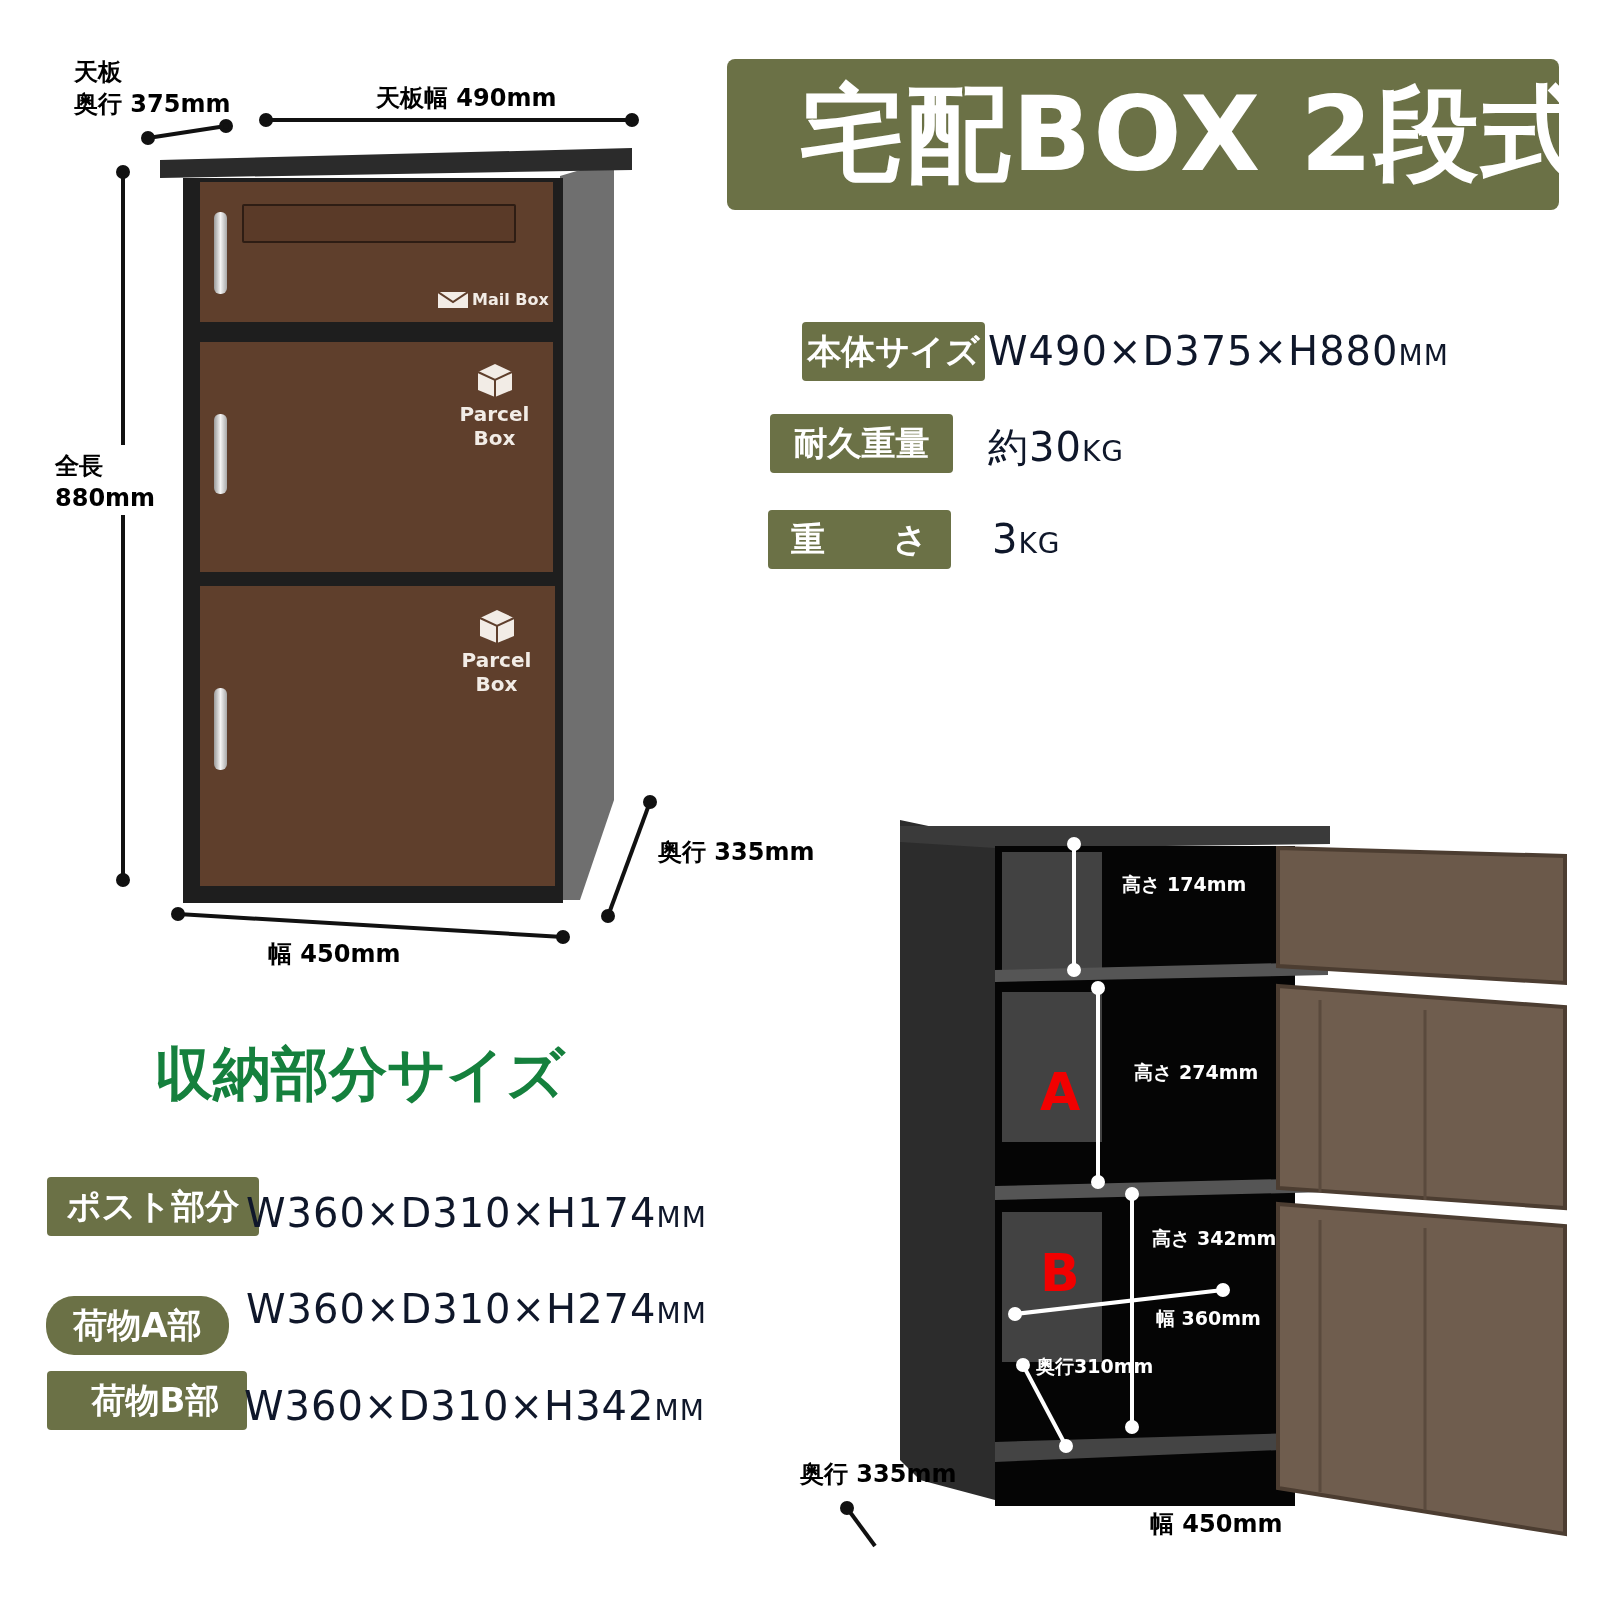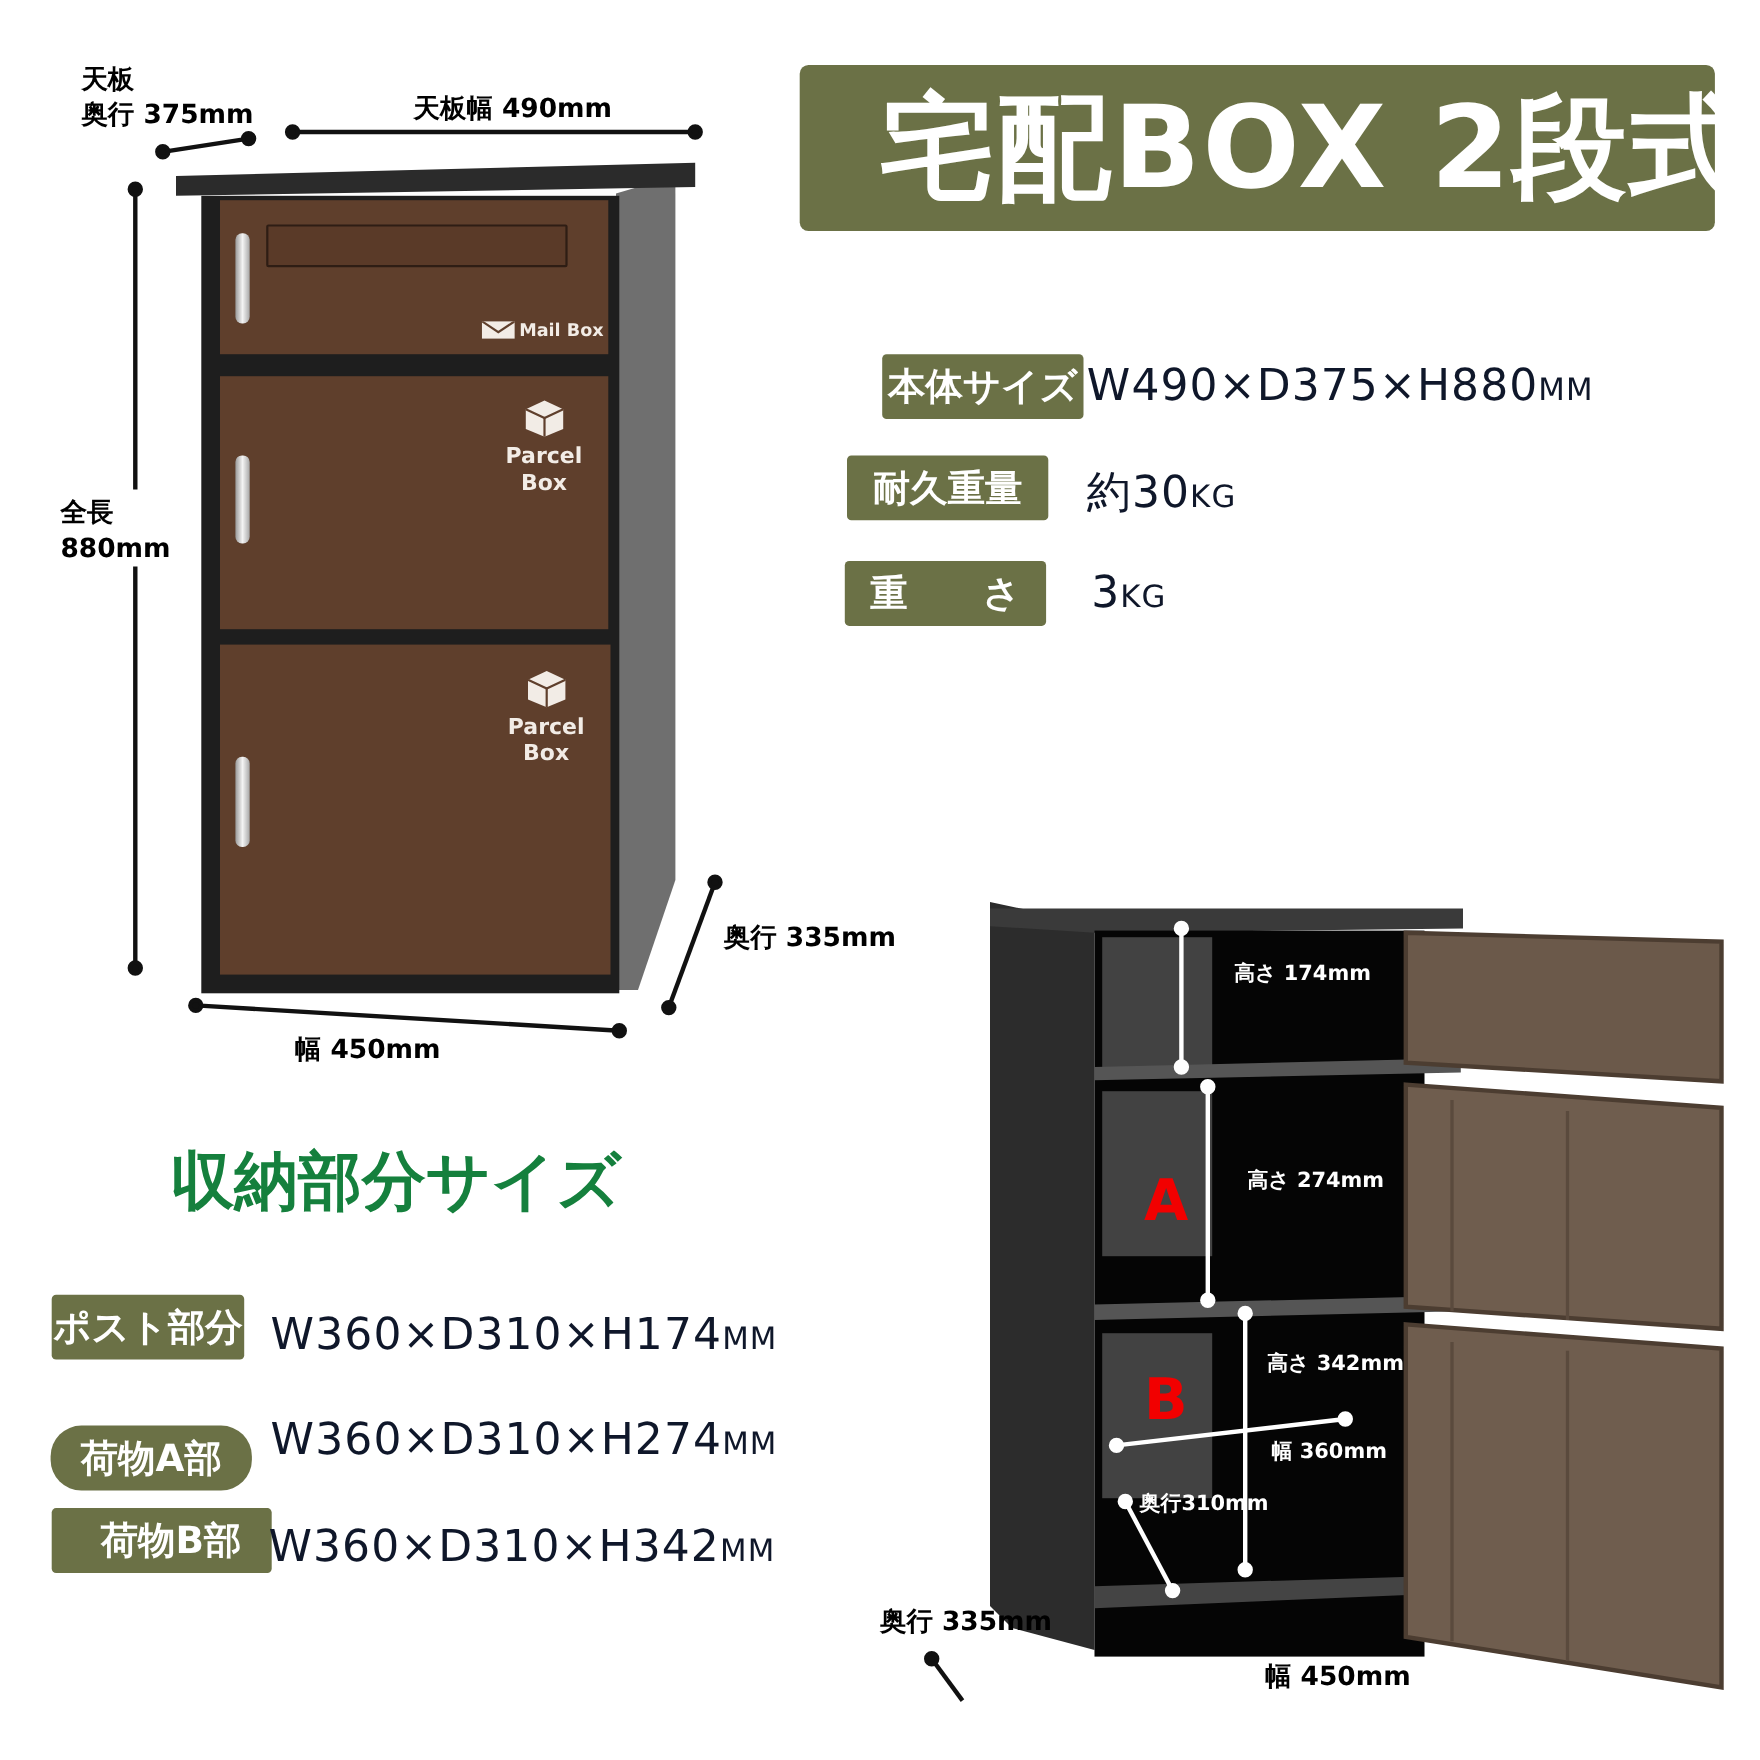--- a/index.html
+++ b/index.html
@@ -99,21 +99,21 @@
         <polygon points="19,2 36,10 36,28 19,35 2,28 2,10" fill="#f2ece6"></polygon>
         <polyline points="2,10 19,18 36,10" fill="none" stroke="#5f3f2c" stroke-width="2"></polyline>
         <line x1="19" y1="18" x2="19" y2="35" stroke="#5f3f2c" stroke-width="2"></line>
       </svg>
     <div class="logo-text" style="font-size:20px;">Parcel Box</div>
   </div>
 </div>
 
 <div class="abs section-title">収納部分サイズ</div>
 
-<div class="abs tag" style="left:47px;top:1177px;width:175px;height:59px;">ポスト部分</div>
+<div class="abs tag" style="left:47px;top:1177px;width:212px;height:59px;">ポスト部分</div>
 <div class="abs spec" style="left:246px;top:1190px;"><span>W360×D310×H174</span><small>MM</small></div>
 
 <div class="abs tag" style="left:46px;top:1296px;width:183px;height:59px;border-radius:28px;">荷物A部</div>
 <div class="abs spec" style="left:246px;top:1286px;"><span>W360×D310×H274</span><small>MM</small></div>
 
 <div class="abs tag" style="left:47px;top:1371px;width:183px;height:59px;padding-left:17px;">荷物B部</div>
 <div class="abs spec" style="left:244px;top:1383px;"><span>W360×D310×H342</span><small>MM</small></div>
 
 <svg class="abs" style="left:780px;top:800px;" width="800" height="760">
 

